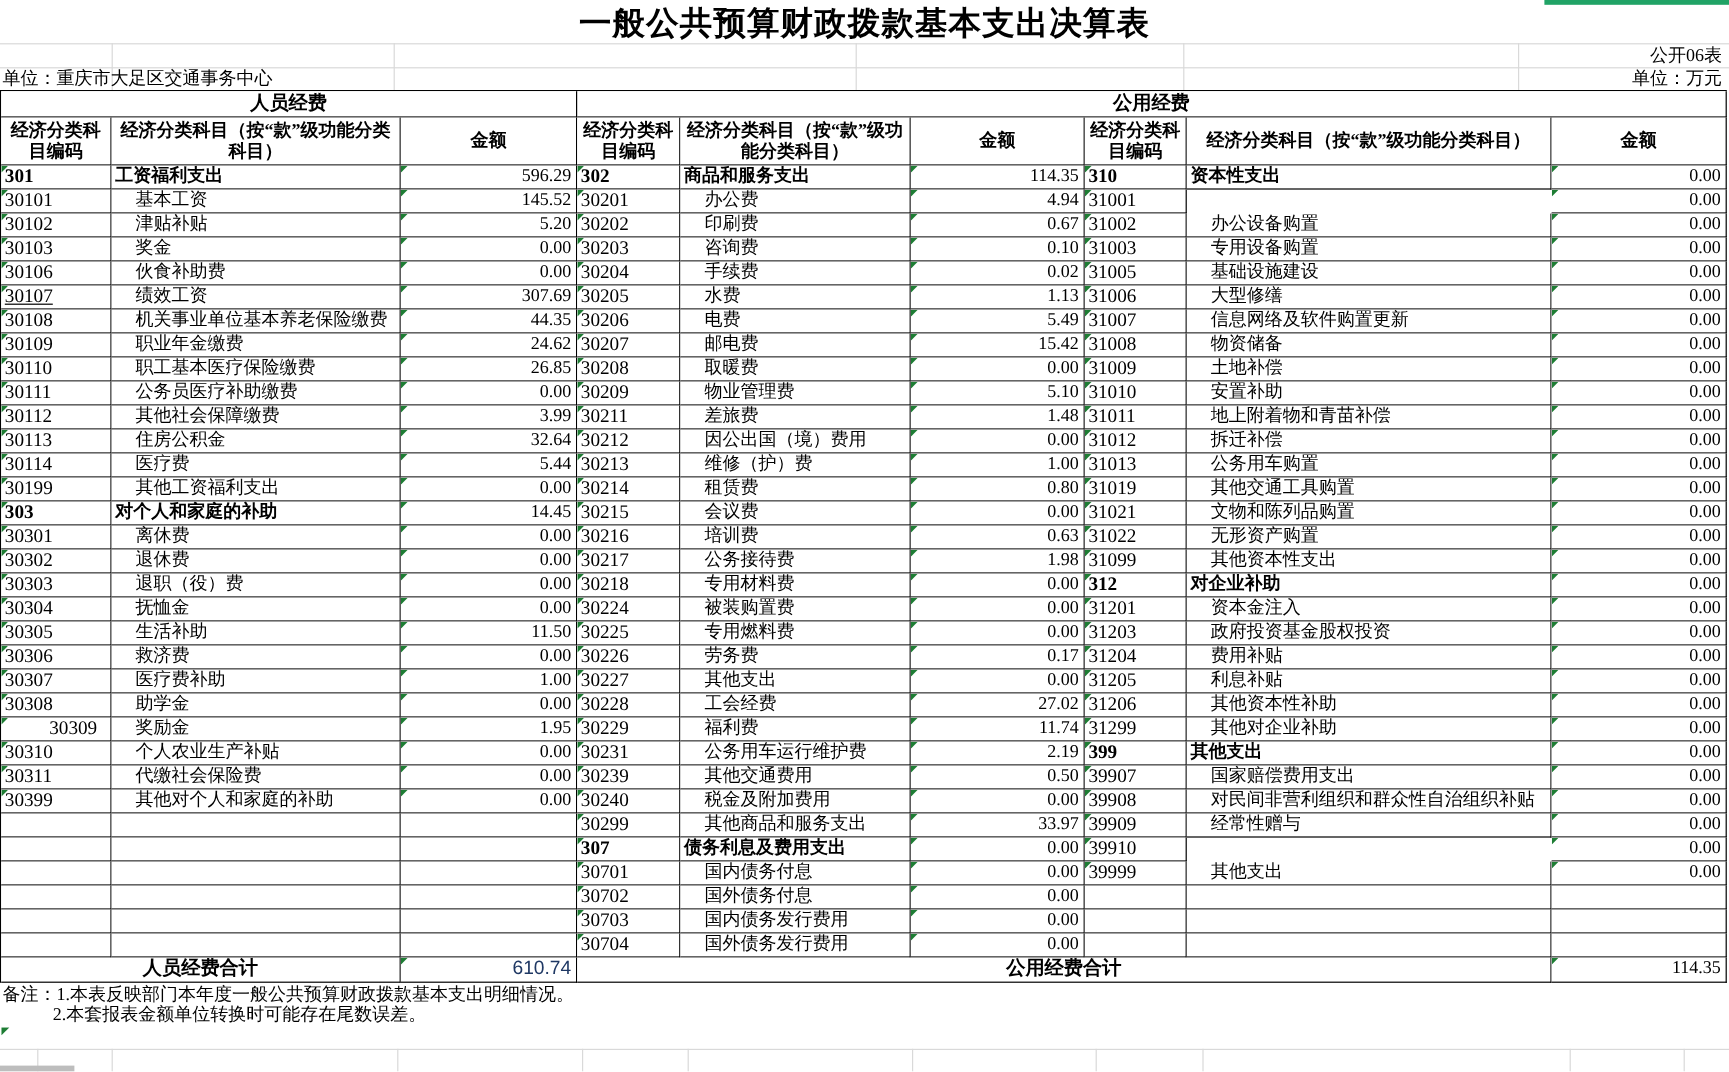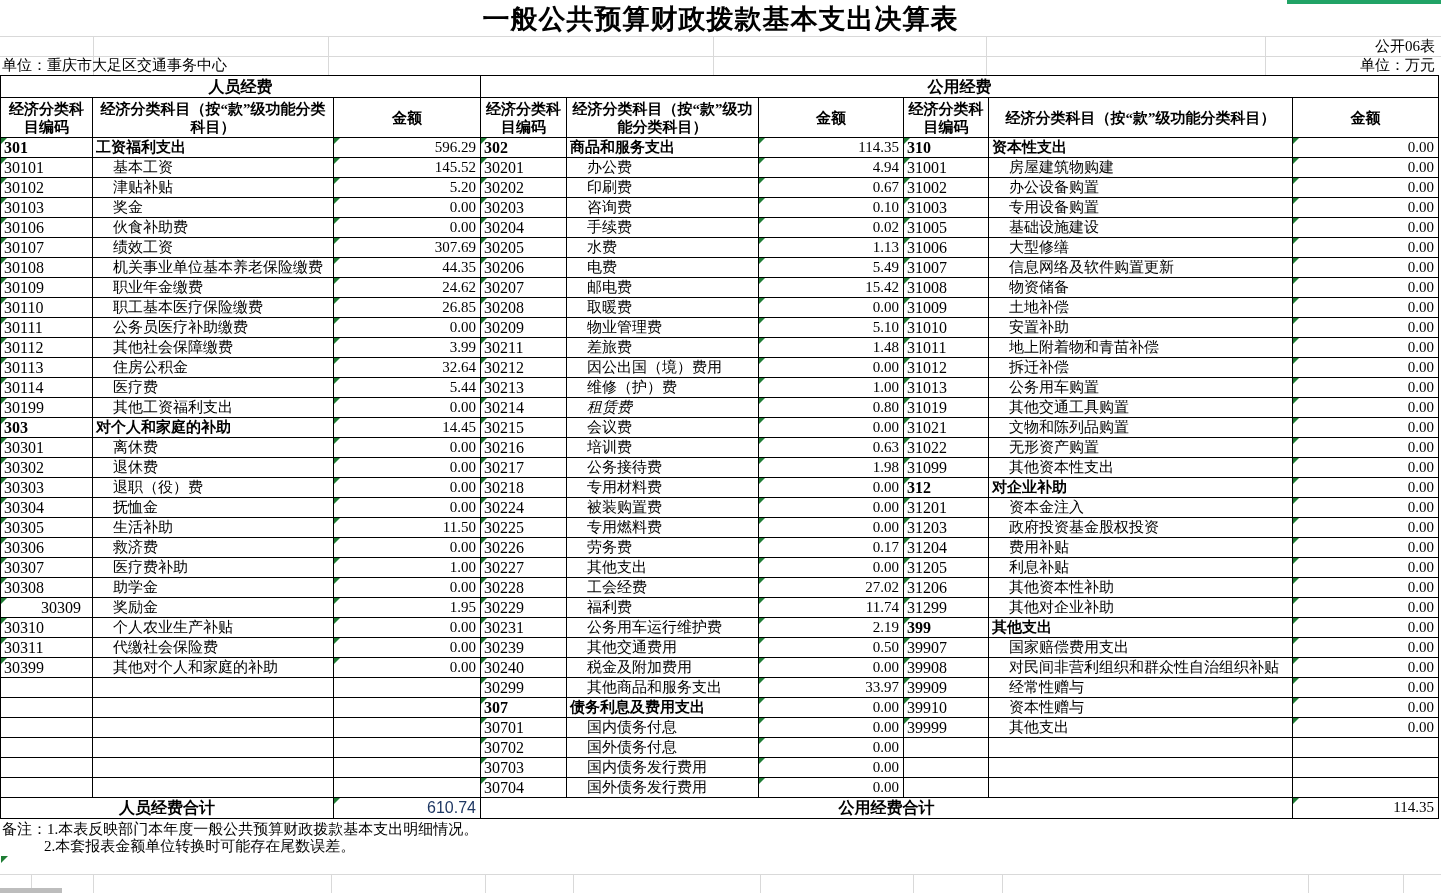--- a/index.html
+++ b/index.html
@@ -98,21 +98,20 @@
     <div class="cell code bold" style="grid-area: 3 / 7;"><span class="tri" style="background: rgb(30, 125, 52);"></span>310</div>
     <div class="cell subject bold top" style="grid-area: 3 / 8;">资本性支出</div>
     <div class="cell amount" style="grid-area: 3 / 9;"><span class="tri" style="background: rgb(30, 125, 52);"></span>0.00</div>
     <div class="cell code" style="grid-area: 4 / 1;"><span class="tri" style="background: rgb(30, 125, 52);"></span>30101</div>
     <div class="cell subject" style="grid-area: 4 / 2;">基本工资</div>
     <div class="cell amount" style="grid-area: 4 / 3;"><span class="tri" style="background: rgb(30, 125, 52);"></span>145.52</div>
     <div class="cell code" style="grid-area: 4 / 4;"><span class="tri" style="background: rgb(30, 125, 52);"></span>30201</div>
     <div class="cell subject" style="grid-area: 4 / 5;">办公费</div>
     <div class="cell amount" style="grid-area: 4 / 6;"><span class="tri" style="background: rgb(30, 125, 52);"></span>4.94</div>
     <div class="cell code" style="grid-area: 4 / 7;"><span class="tri" style="background: rgb(30, 125, 52);"></span>31001</div>
-    <div class="cell subject" style="grid-area: 4 / 8;">房屋建筑物购建</div>
     <div class="cell amount" style="grid-area: 4 / 9;"><span class="tri" style="background: rgb(30, 125, 52);"></span>0.00</div>
     <div class="cell code" style="grid-area: 5 / 1;"><span class="tri" style="background: rgb(30, 125, 52);"></span>30102</div>
     <div class="cell subject" style="grid-area: 5 / 2;">津贴补贴</div>
     <div class="cell amount" style="grid-area: 5 / 3;"><span class="tri" style="background: rgb(30, 125, 52);"></span>5.20</div>
     <div class="cell code" style="grid-area: 5 / 4;"><span class="tri" style="background: rgb(30, 125, 52);"></span>30202</div>
     <div class="cell subject" style="grid-area: 5 / 5;">印刷费</div>
     <div class="cell amount" style="grid-area: 5 / 6;"><span class="tri" style="background: rgb(30, 125, 52);"></span>0.67</div>
     <div class="cell code" style="grid-area: 5 / 7;"><span class="tri" style="background: rgb(30, 125, 52);"></span>31002</div>
     <div class="cell subject" style="grid-area: 5 / 8;">办公设备购置</div>
     <div class="cell amount" style="grid-area: 5 / 9;"><span class="tri" style="background: rgb(30, 125, 52);"></span>0.00</div>
@@ -127,21 +126,21 @@
     <div class="cell amount" style="grid-area: 6 / 9;"><span class="tri" style="background: rgb(30, 125, 52);"></span>0.00</div>
     <div class="cell code" style="grid-area: 7 / 1;"><span class="tri" style="background: rgb(30, 125, 52);"></span>30106</div>
     <div class="cell subject" style="grid-area: 7 / 2;">伙食补助费</div>
     <div class="cell amount" style="grid-area: 7 / 3;"><span class="tri" style="background: rgb(30, 125, 52);"></span>0.00</div>
     <div class="cell code" style="grid-area: 7 / 4;"><span class="tri" style="background: rgb(30, 125, 52);"></span>30204</div>
     <div class="cell subject" style="grid-area: 7 / 5;">手续费</div>
     <div class="cell amount" style="grid-area: 7 / 6;"><span class="tri" style="background: rgb(30, 125, 52);"></span>0.02</div>
     <div class="cell code" style="grid-area: 7 / 7;"><span class="tri" style="background: rgb(30, 125, 52);"></span>31005</div>
     <div class="cell subject" style="grid-area: 7 / 8;">基础设施建设</div>
     <div class="cell amount" style="grid-area: 7 / 9;"><span class="tri" style="background: rgb(30, 125, 52);"></span>0.00</div>
-    <div class="cell code" style="grid-area: 8 / 1;"><span class="tri" style="background: rgb(30, 125, 52);"></span>30107</div>
+    <div class="cell code" style="grid-area: 8 / 1; text-decoration: underline;"><span class="tri" style="background: rgb(30, 125, 52);"></span>30107</div>
     <div class="cell subject" style="grid-area: 8 / 2;">绩效工资</div>
     <div class="cell amount" style="grid-area: 8 / 3;"><span class="tri" style="background: rgb(30, 125, 52);"></span>307.69</div>
     <div class="cell code" style="grid-area: 8 / 4;"><span class="tri" style="background: rgb(30, 125, 52);"></span>30205</div>
     <div class="cell subject" style="grid-area: 8 / 5;">水费</div>
     <div class="cell amount" style="grid-area: 8 / 6;"><span class="tri" style="background: rgb(30, 125, 52);"></span>1.13</div>
     <div class="cell code" style="grid-area: 8 / 7;"><span class="tri" style="background: rgb(30, 125, 52);"></span>31006</div>
     <div class="cell subject" style="grid-area: 8 / 8;">大型修缮</div>
     <div class="cell amount" style="grid-area: 8 / 9;"><span class="tri" style="background: rgb(30, 125, 52);"></span>0.00</div>
     <div class="cell code" style="grid-area: 9 / 1;"><span class="tri" style="background: rgb(30, 125, 52);"></span>30108</div>
     <div class="cell subject" style="grid-area: 9 / 2;">机关事业单位基本养老保险缴费</div>
@@ -203,21 +202,21 @@
     <div class="cell code" style="grid-area: 15 / 4;"><span class="tri" style="background: rgb(30, 125, 52);"></span>30213</div>
     <div class="cell subject" style="grid-area: 15 / 5;">维修（护）费</div>
     <div class="cell amount" style="grid-area: 15 / 6;"><span class="tri" style="background: rgb(30, 125, 52);"></span>1.00</div>
     <div class="cell code" style="grid-area: 15 / 7;"><span class="tri" style="background: rgb(30, 125, 52);"></span>31013</div>
     <div class="cell subject" style="grid-area: 15 / 8;">公务用车购置</div>
     <div class="cell amount" style="grid-area: 15 / 9;"><span class="tri" style="background: rgb(30, 125, 52);"></span>0.00</div>
     <div class="cell code" style="grid-area: 16 / 1;"><span class="tri" style="background: rgb(30, 125, 52);"></span>30199</div>
     <div class="cell subject" style="grid-area: 16 / 2;">其他工资福利支出</div>
     <div class="cell amount" style="grid-area: 16 / 3;"><span class="tri" style="background: rgb(30, 125, 52);"></span>0.00</div>
     <div class="cell code" style="grid-area: 16 / 4;"><span class="tri" style="background: rgb(30, 125, 52);"></span>30214</div>
-    <div class="cell subject" style="grid-area: 16 / 5; font-style: italic;">租赁费</div>
+    <div class="cell subject" style="grid-area: 16 / 5;">租赁费</div>
     <div class="cell amount" style="grid-area: 16 / 6;"><span class="tri" style="background: rgb(30, 125, 52);"></span>0.80</div>
     <div class="cell code" style="grid-area: 16 / 7;"><span class="tri" style="background: rgb(30, 125, 52);"></span>31019</div>
     <div class="cell subject" style="grid-area: 16 / 8;">其他交通工具购置</div>
     <div class="cell amount" style="grid-area: 16 / 9;"><span class="tri" style="background: rgb(30, 125, 52);"></span>0.00</div>
     <div class="cell code bold" style="grid-area: 17 / 1;"><span class="tri" style="background: rgb(30, 125, 52);"></span>303</div>
     <div class="cell subject bold top" style="grid-area: 17 / 2;">对个人和家庭的补助</div>
     <div class="cell amount" style="grid-area: 17 / 3;"><span class="tri" style="background: rgb(30, 125, 52);"></span>14.45</div>
     <div class="cell code" style="grid-area: 17 / 4;"><span class="tri" style="background: rgb(30, 125, 52);"></span>30215</div>
     <div class="cell subject" style="grid-area: 17 / 5;">会议费</div>
     <div class="cell amount" style="grid-area: 17 / 6;"><span class="tri" style="background: rgb(30, 125, 52);"></span>0.00</div>
@@ -341,21 +340,20 @@
     <div class="cell code" style="grid-area: 30 / 7;"><span class="tri" style="background: rgb(30, 125, 52);"></span>39909</div>
     <div class="cell subject" style="grid-area: 30 / 8;">经常性赠与</div>
     <div class="cell amount" style="grid-area: 30 / 9;"><span class="tri" style="background: rgb(30, 125, 52);"></span>0.00</div>
     <div class="cell code" style="grid-area: 31 / 1;"></div>
     <div class="cell subject" style="grid-area: 31 / 2;"></div>
     <div class="cell amount" style="grid-area: 31 / 3;"></div>
     <div class="cell code bold" style="grid-area: 31 / 4;"><span class="tri" style="background: rgb(30, 125, 52);"></span>307</div>
     <div class="cell subject bold top" style="grid-area: 31 / 5;">债务利息及费用支出</div>
     <div class="cell amount" style="grid-area: 31 / 6;"><span class="tri" style="background: rgb(30, 125, 52);"></span>0.00</div>
     <div class="cell code" style="grid-area: 31 / 7;"><span class="tri" style="background: rgb(30, 125, 52);"></span>39910</div>
-    <div class="cell subject" style="grid-area: 31 / 8;">资本性赠与</div>
     <div class="cell amount" style="grid-area: 31 / 9;"><span class="tri" style="background: rgb(30, 125, 52);"></span>0.00</div>
     <div class="cell code" style="grid-area: 32 / 1;"></div>
     <div class="cell subject" style="grid-area: 32 / 2;"></div>
     <div class="cell amount" style="grid-area: 32 / 3;"></div>
     <div class="cell code" style="grid-area: 32 / 4;"><span class="tri" style="background: rgb(30, 125, 52);"></span>30701</div>
     <div class="cell subject" style="grid-area: 32 / 5;">国内债务付息</div>
     <div class="cell amount" style="grid-area: 32 / 6;"><span class="tri" style="background: rgb(30, 125, 52);"></span>0.00</div>
     <div class="cell code" style="grid-area: 32 / 7;"><span class="tri" style="background: rgb(30, 125, 52);"></span>39999</div>
     <div class="cell subject" style="grid-area: 32 / 8;">其他支出</div>
     <div class="cell amount" style="grid-area: 32 / 9;"><span class="tri" style="background: rgb(30, 125, 52);"></span>0.00</div>

